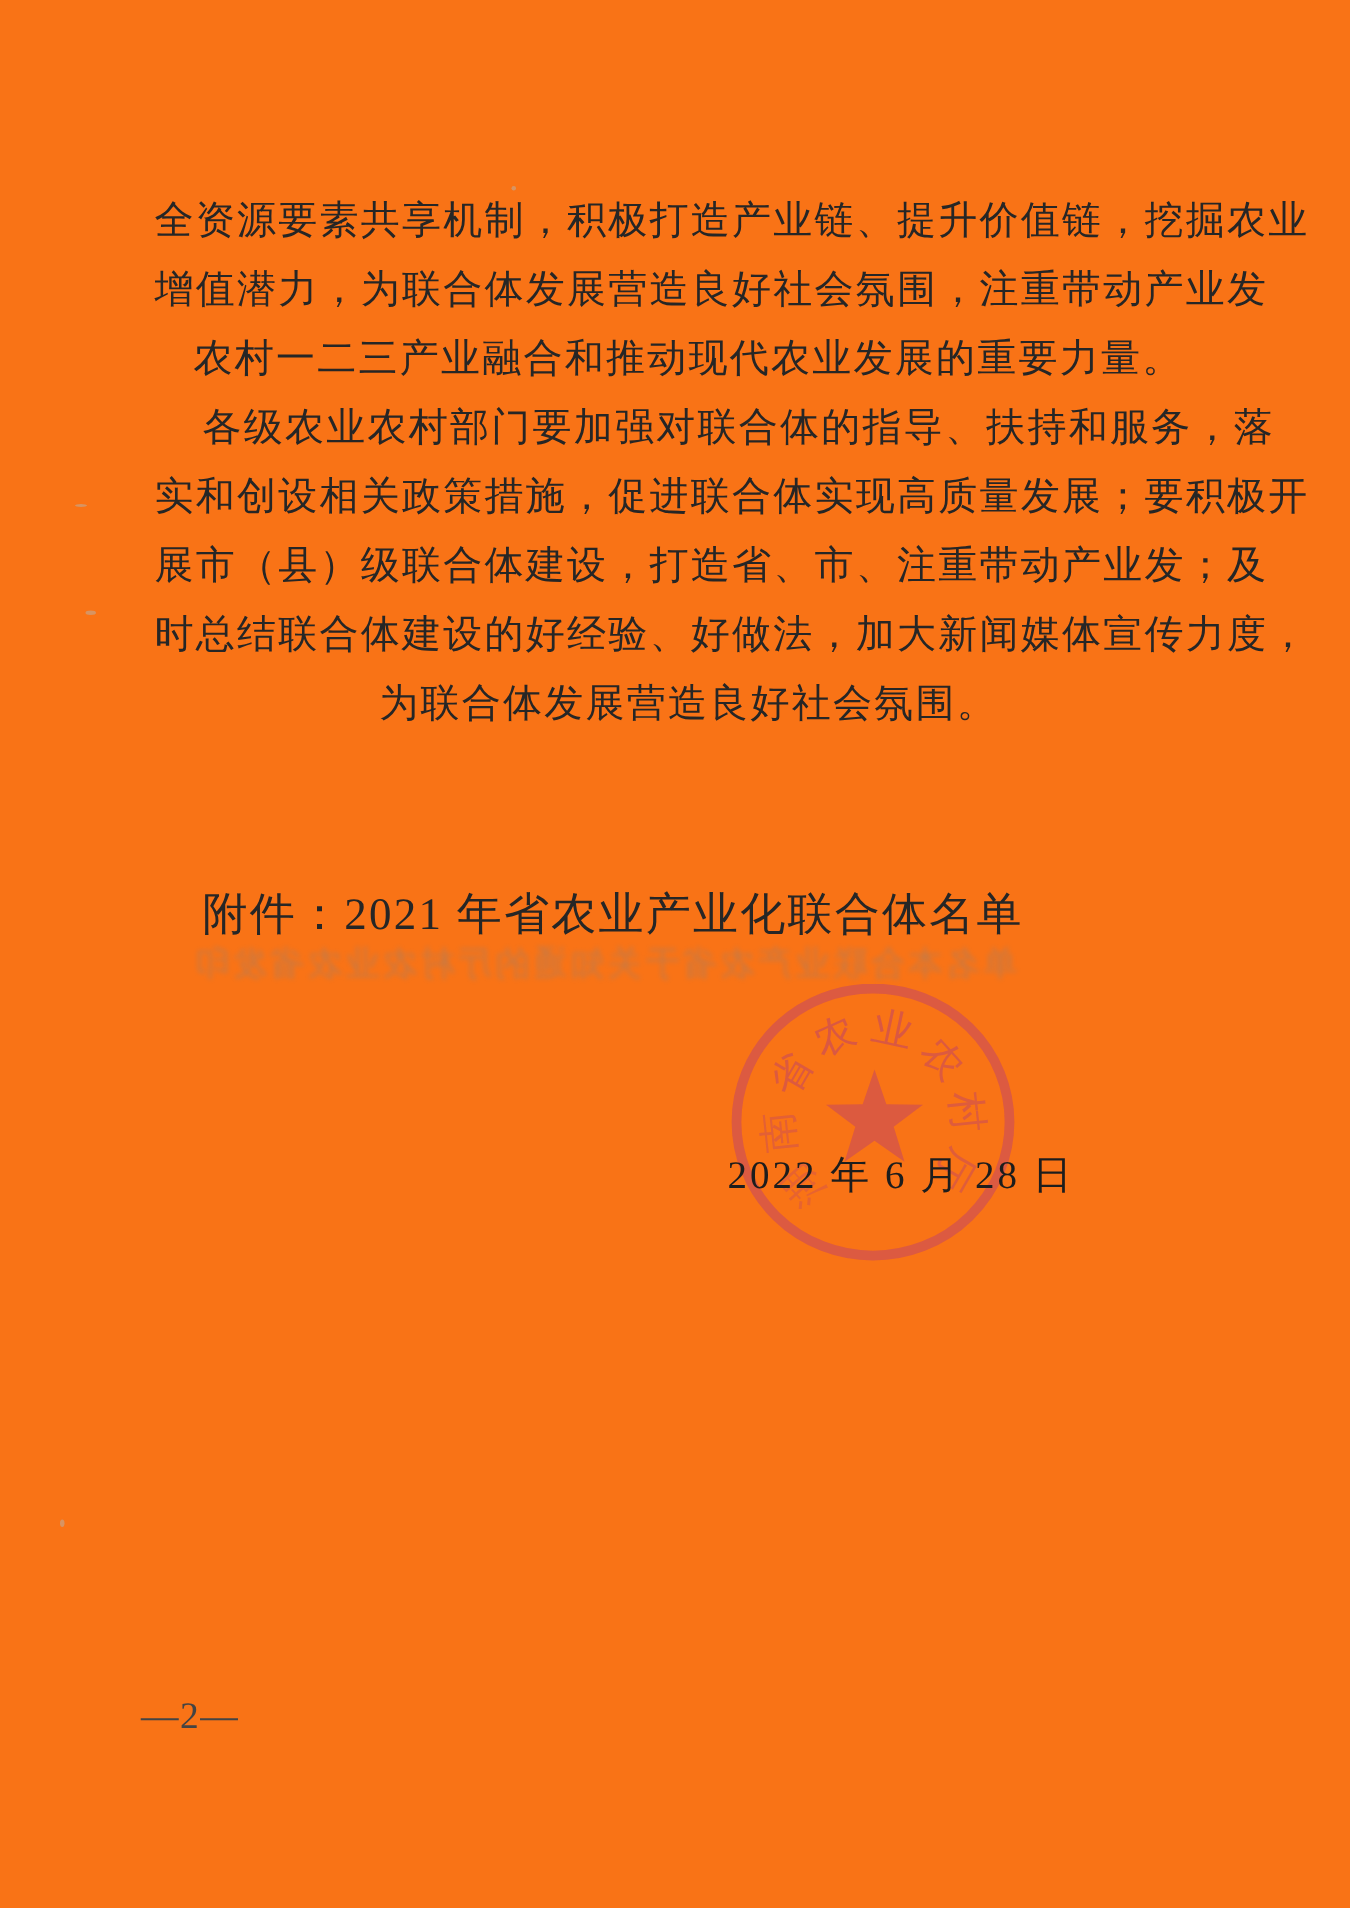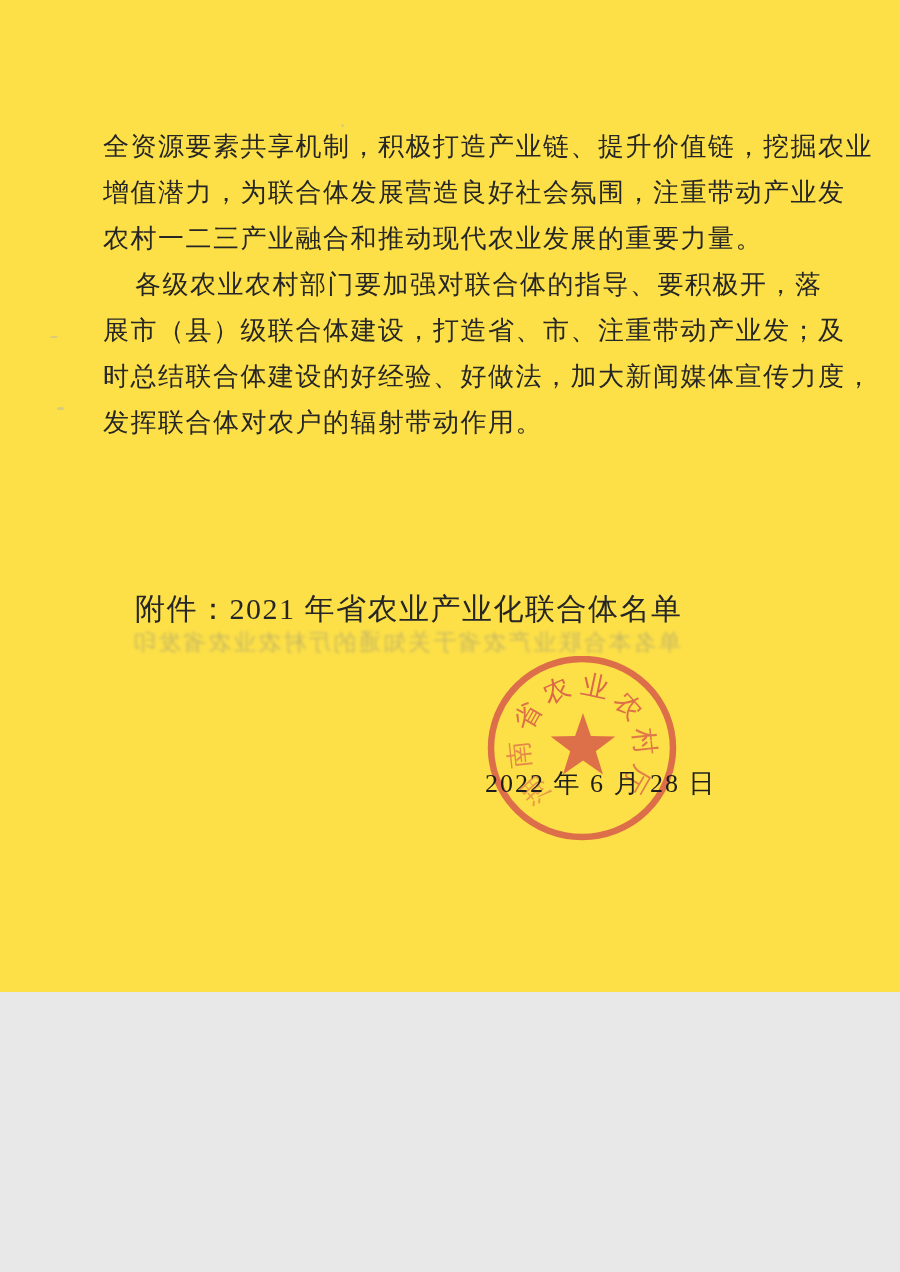--- a/index.html
+++ b/index.html
@@ -2,25 +2,26 @@
 <html><head>
 <meta charset="utf-8">
 <style>
   html,body{margin:0;padding:0;}
   body{
     background:#e8e8e8;
     font-family:"Liberation Serif","DejaVu Serif",serif;
   }
   .page{
     position:relative;
-    width:900px;height:992px;
+    width:900px;height:1272px;
     margin:0 auto;
-    background:#fde047;
+    background:#f97316;
     overflow:hidden;
     color:#262626;
+    text-align:center;
   }
   
   .body-text{
     position:absolute;left:103px;top:124px;width:712px;
     font-size:26px;line-height:46px;letter-spacing:1.5px;
     color:#262626;
   }
   .body-text .line{white-space:nowrap;}
   .body-text .line.indent{padding-left:32px;}
   
@@ -63,24 +64,25 @@
 </style>
 </head>
 <body>
 
 <div class="page">
 
   <div class="body-text">
       <div class="line">全资源要素共享机制，积极打造产业链、提升价值链，挖掘农业</div>
       <div class="line">增值潜力，为联合体发展营造良好社会氛围，注重带动产业发</div>
       <div class="line">农村一二三产业融合和推动现代农业发展的重要力量。</div>
-      <div class="line indent">各级农业农村部门要加强对联合体的指导、要积极开，落</div>
+      <div class="line indent">各级农业农村部门要加强对联合体的指导、扶持和服务，落</div>
+      <div class="line">实和创设相关政策措施，促进联合体实现高质量发展；要积极开</div>
       <div class="line">展市（县）级联合体建设，打造省、市、注重带动产业发；及</div>
       <div class="line">时总结联合体建设的好经验、好做法，加大新闻媒体宣传力度，</div>
-      <div class="line">发挥联合体对农户的辐射带动作用。</div>
+      <div class="line">为联合体发展营造良好社会氛围。</div>
     </div>
 
   <div class="attachment">附件：2021 年省农业产业化联合体名单</div>
 
   <div class="bleed">单名本合联业产农省于关知通的厅村农业农省发印</div>
 
   <div class="seal">
     <svg width="192" height="192" viewBox="0 0 192 192">
       <ellipse id="seal-ring" cx="95" cy="92" rx="91" ry="89" fill="none" stroke-width="6.5" opacity="0.82" stroke="#d5544a"></ellipse>
       <path id="seal-star" opacity="0.8" d="M96.0,57.0L88.1,80.1L63.7,80.5L83.2,95.2L76.0,118.5L96.0,104.5L116.0,118.5L108.8,95.2L128.3,80.5L103.9,80.1Z" fill="#d5544a"></path>

